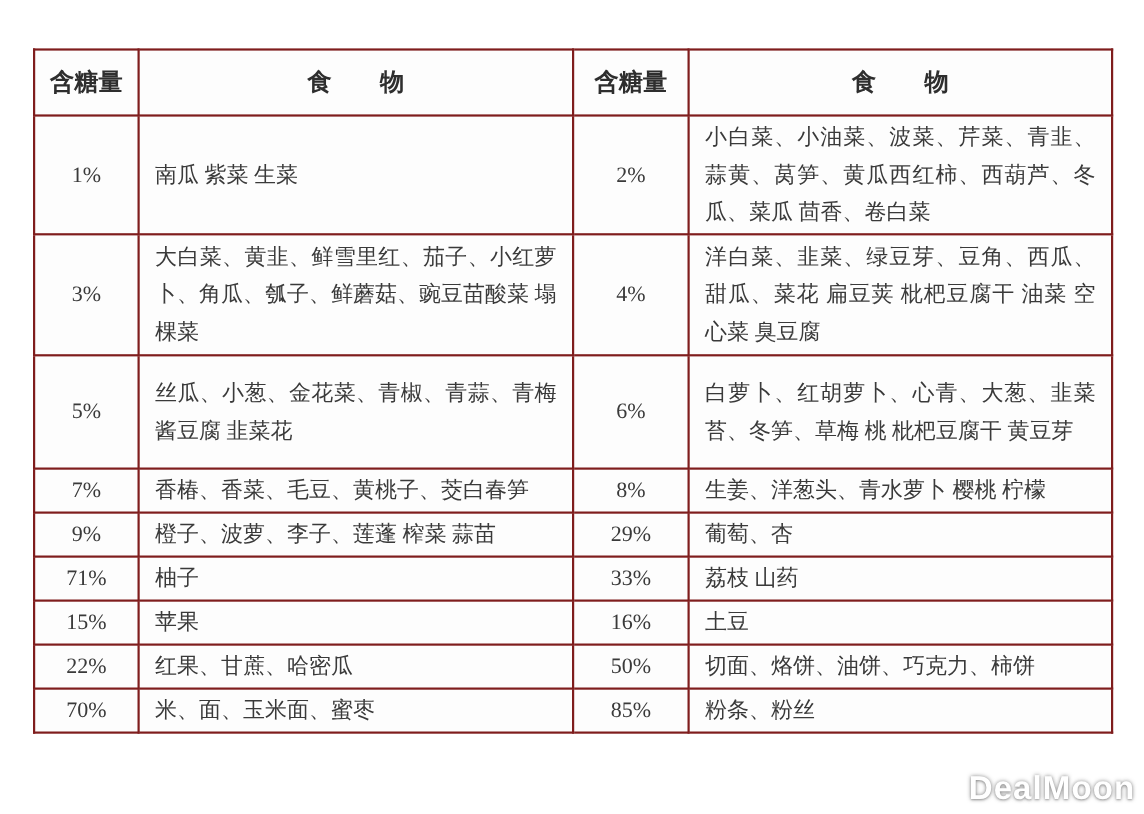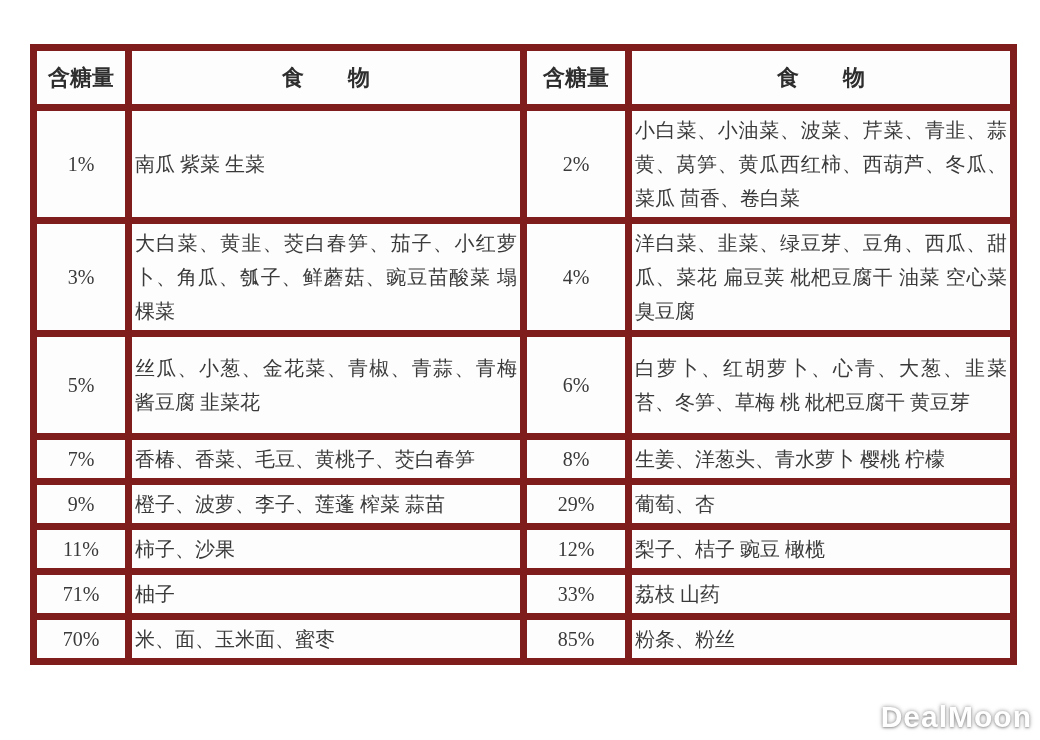--- a/index.html
+++ b/index.html
@@ -11,39 +11,39 @@
     overflow:hidden;
     color:#333333;
   }
   .table-wrap { position:absolute; left:30px; top:44px; }
   table {
     border-collapse:collapse;
     table-layout:fixed;
     width:980px;
     background:#fdfdfd;
   }
-  th, td { border:7px solid #7f1d1d; overflow:hidden; }
+  th, td { border:2px solid #7f1d1d; overflow:hidden; }
   th {
     font-size:22px;
     font-weight:bold;
     height:60px;
     text-align:center;
     color:#2e2e2e;
   }
   td.pct {
     text-align:center;
     vertical-align:middle;
     font-size:20px;
     color:#3a3a3a;
   }
   td.food {
     vertical-align:middle;
     font-size:20px;
     line-height:34px;
-    padding:2px 3px;
+    padding:2px 14px;
     text-align:justify;
     color:#3a3a3a;
   }
   tbody tr:nth-child(1) { height:108px; }
   tbody tr:nth-child(2) { height:110px; }
   tbody tr:nth-child(3) { height:103px; }
   tbody tr:nth-child(4) { height:33px; }
   tbody tr:nth-child(n+5) { height:35px; }
   tbody tr:nth-child(11) { height:36px; }
   .watermark {
@@ -80,21 +80,21 @@
     </thead>
     <tbody id="table-body">
         <tr>
           <td class="pct">1%</td>
           <td class="food">南瓜 紫菜 生菜</td>
           <td class="pct">2%</td>
           <td class="food">小白菜、小油菜、波菜、芹菜、青韭、蒜黄、莴笋、黄瓜西红柿、西葫芦、冬瓜、菜瓜 茴香、卷白菜</td>
         </tr>
         <tr>
           <td class="pct">3%</td>
-          <td class="food">大白菜、黄韭、茭白春笋、茄子、小红萝卜、角瓜、瓠子、鲜蘑菇、豌豆苗酸菜 塌棵菜</td>
+          <td class="food">大白菜、黄韭、鲜雪里红、茄子、小红萝卜、角瓜、瓠子、鲜蘑菇、豌豆苗酸菜 塌棵菜</td>
           <td class="pct">4%</td>
           <td class="food">洋白菜、韭菜、绿豆芽、豆角、西瓜、甜瓜、菜花 扁豆荚 枇杷豆腐干 油菜 空心菜 臭豆腐</td>
         </tr>
         <tr>
           <td class="pct">5%</td>
           <td class="food">丝瓜、小葱、金花菜、青椒、青蒜、青梅 酱豆腐 韭菜花</td>
           <td class="pct">6%</td>
           <td class="food">白萝卜、红胡萝卜、心青、大葱、韭菜苔、冬笋、草梅 桃 枇杷豆腐干 黄豆芽</td>
         </tr>
         <tr>
@@ -103,30 +103,36 @@
           <td class="pct">8%</td>
           <td class="food">生姜、洋葱头、青水萝卜 樱桃 柠檬</td>
         </tr>
         <tr>
           <td class="pct">9%</td>
           <td class="food">橙子、波萝、李子、莲蓬 榨菜 蒜苗</td>
           <td class="pct">29%</td>
           <td class="food">葡萄、杏</td>
         </tr>
         <tr>
-          <td class="pct">11%</td>
-          <td class="food">柿子、沙果</td>
-          <td class="pct">12%</td>
-          <td class="food">梨子、桔子 豌豆 橄榄</td>
-        </tr>
-        <tr>
           <td class="pct">71%</td>
           <td class="food">柚子</td>
           <td class="pct">33%</td>
           <td class="food">荔枝 山药</td>
+        </tr>
+        <tr>
+          <td class="pct">15%</td>
+          <td class="food">苹果</td>
+          <td class="pct">16%</td>
+          <td class="food">土豆</td>
+        </tr>
+        <tr>
+          <td class="pct">22%</td>
+          <td class="food">红果、甘蔗、哈密瓜</td>
+          <td class="pct">50%</td>
+          <td class="food">切面、烙饼、油饼、巧克力、柿饼</td>
         </tr>
         <tr>
           <td class="pct">70%</td>
           <td class="food">米、面、玉米面、蜜枣</td>
           <td class="pct">85%</td>
           <td class="food">粉条、粉丝</td>
         </tr>
       </tbody>
   </table>
 </div>

